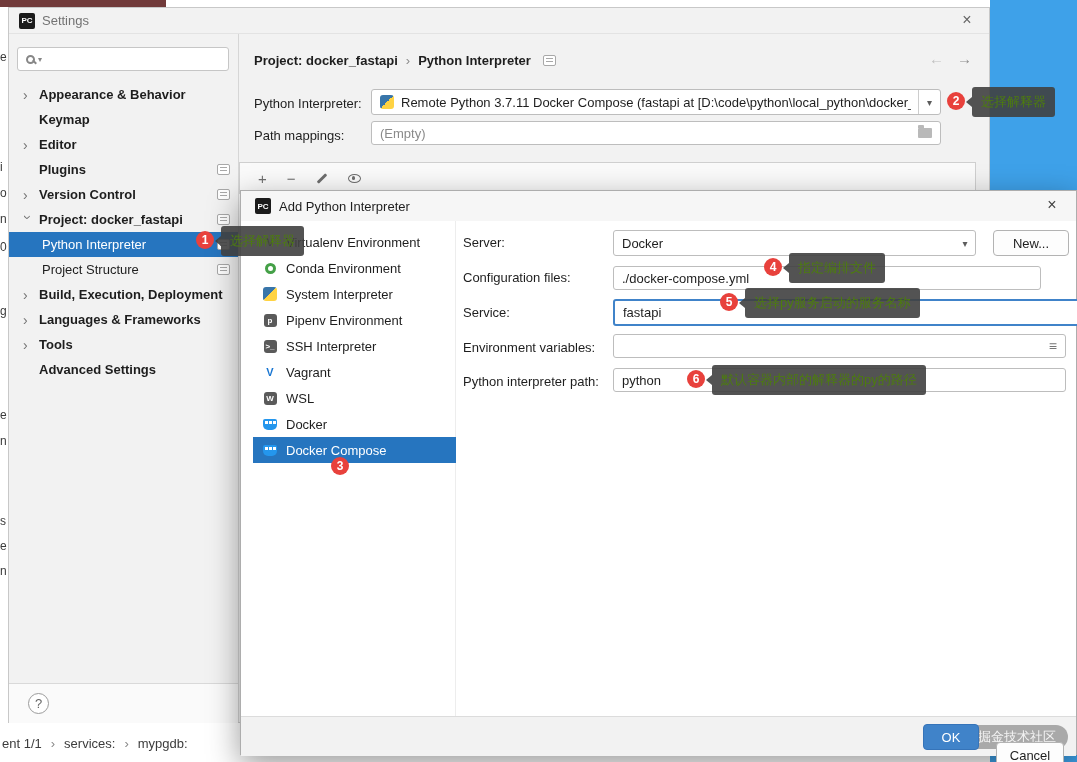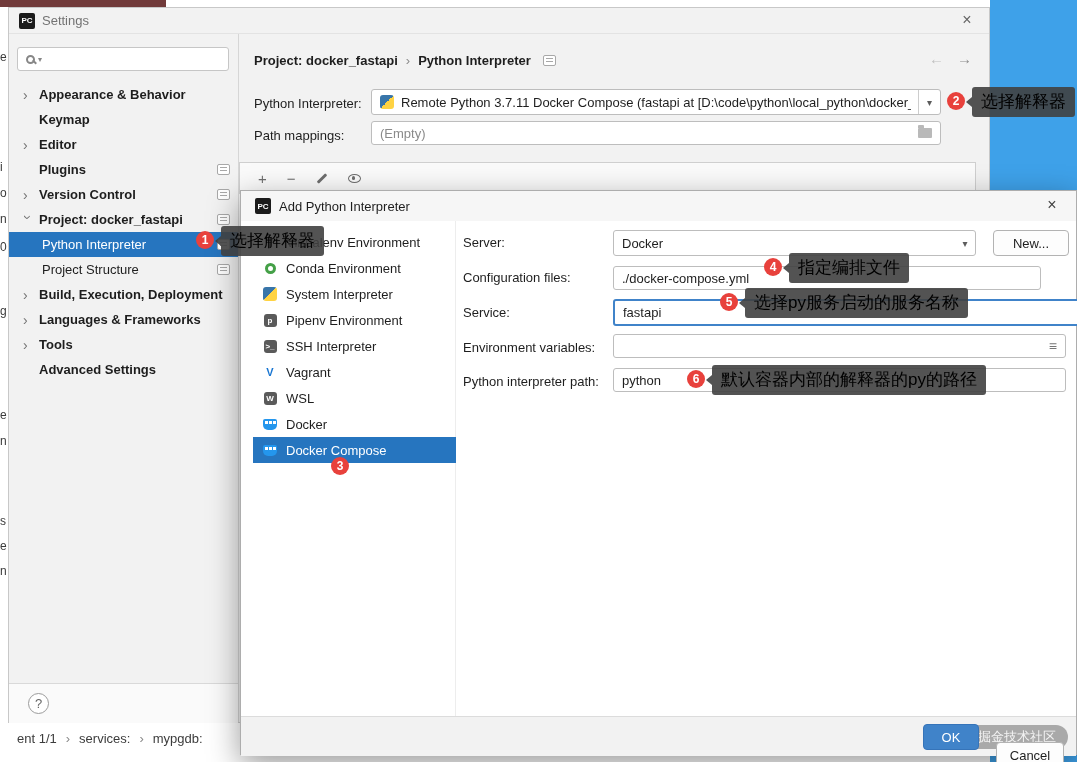--- a/index.html
+++ b/index.html
@@ -9,21 +9,21 @@
     background: #ffffff; font-family: "Liberation Sans", sans-serif;
     font-size: 13px; color: #1e1e1e; margin: 0 auto;
   }
   .abs { position: absolute; }
 
   
   .left-letters { left:0; top:0; width:9px; height:762px; color:#3b3b3b; font-size:12px; }
   .left-letters span { position:absolute; left:0; }
   .red-bar { left:0; top:0; width:166px; height:7px; background:#713a3a; }
   .blue-bg { left:990px; top:0; width:87px; height:762px; background:#3ea1e9; }
-  .services-crumb { left:17px; top:731px; height:20px; display:flex; align-items:flex-start; gap:9px; color:#3c3c3c; }
+  .services-crumb { left:2px; top:731px; height:20px; display:flex; align-items:flex-end; gap:9px; color:#3c3c3c; }
   .services-crumb .sep { color:#8a8a8a; }
 
   
   .settings { left:8px; top:7px; width:982px; height:716px; background:#f2f2f2; border:1px solid #c8c8c8; }
   .titlebar { position:absolute; left:0; top:0; right:0; height:26px; display:flex; align-items:center; gap:7px; padding-left:10px; border-bottom:1px solid #e3e3e3; }
   .pc-badge { width:16px; height:16px; background:#1b1b1b; color:#fff; font-size:8px; font-weight:bold; display:flex; align-items:center; justify-content:center; border-radius:2px; flex:0 0 auto; }
   .win-title { color:#737373; }
   .close-x { position:absolute; top:3px; font-size:16px; color:#666; width:20px; text-align:center; cursor:default; }
   .settings .close-x { right:12px; }
 
@@ -90,21 +90,21 @@
   .btn.secondary { background:#fdfdfd; border:1px solid #b3b3b3; color:#1e1e1e; }
   .btn.primary { background:#4083c9; border:1px solid #3674b9; color:#fff; }
   .focus-combo { border:2px solid #4083c9; }
   .envic { margin-left:auto; color:#777; font-size:14px; }
   .dlg-bottom { position:absolute; left:0; top:525px; right:0; height:40px; background:#f2f2f2; border-top:1px solid #dcdcdc; }
   .watermark { position:absolute; right:8px; top:8px; height:24px; line-height:24px; padding:0 12px; border-radius:12px; background:rgba(110,110,110,.55); color:#f4f4f4; z-index:1; white-space:nowrap; }
   .dlg-bottom .btn { z-index:2; }
 
   
   .badge { position:absolute; width:18px; height:18px; border-radius:50%; background:#e8413c; color:#fff; font-weight:bold; font-size:12px; display:flex; align-items:center; justify-content:center; z-index:50; }
-  .tip { position:absolute; background:rgba(64,64,64,.9); color:#000000; font-size:17px; line-height:24px; padding:3px 9px; border-radius:3px; z-index:50; white-space:nowrap; }
+  .tip { position:absolute; background:rgba(64,64,64,.9); color:#4d7c0f; font-size:13px; line-height:24px; padding:3px 9px; border-radius:3px; z-index:50; white-space:nowrap; }
   .tip::before { content:''; position:absolute; left:-6px; top:calc(50% - 5px); border-top:5px solid transparent; border-bottom:5px solid transparent; border-right:6px solid rgba(64,64,64,.9); }
 </style>
 </head>
 <body>
 
 <div class="root">
 
   <div class="abs left-letters">
     <span style="top:50px">e</span>
     <span style="top:160px">i</span>

